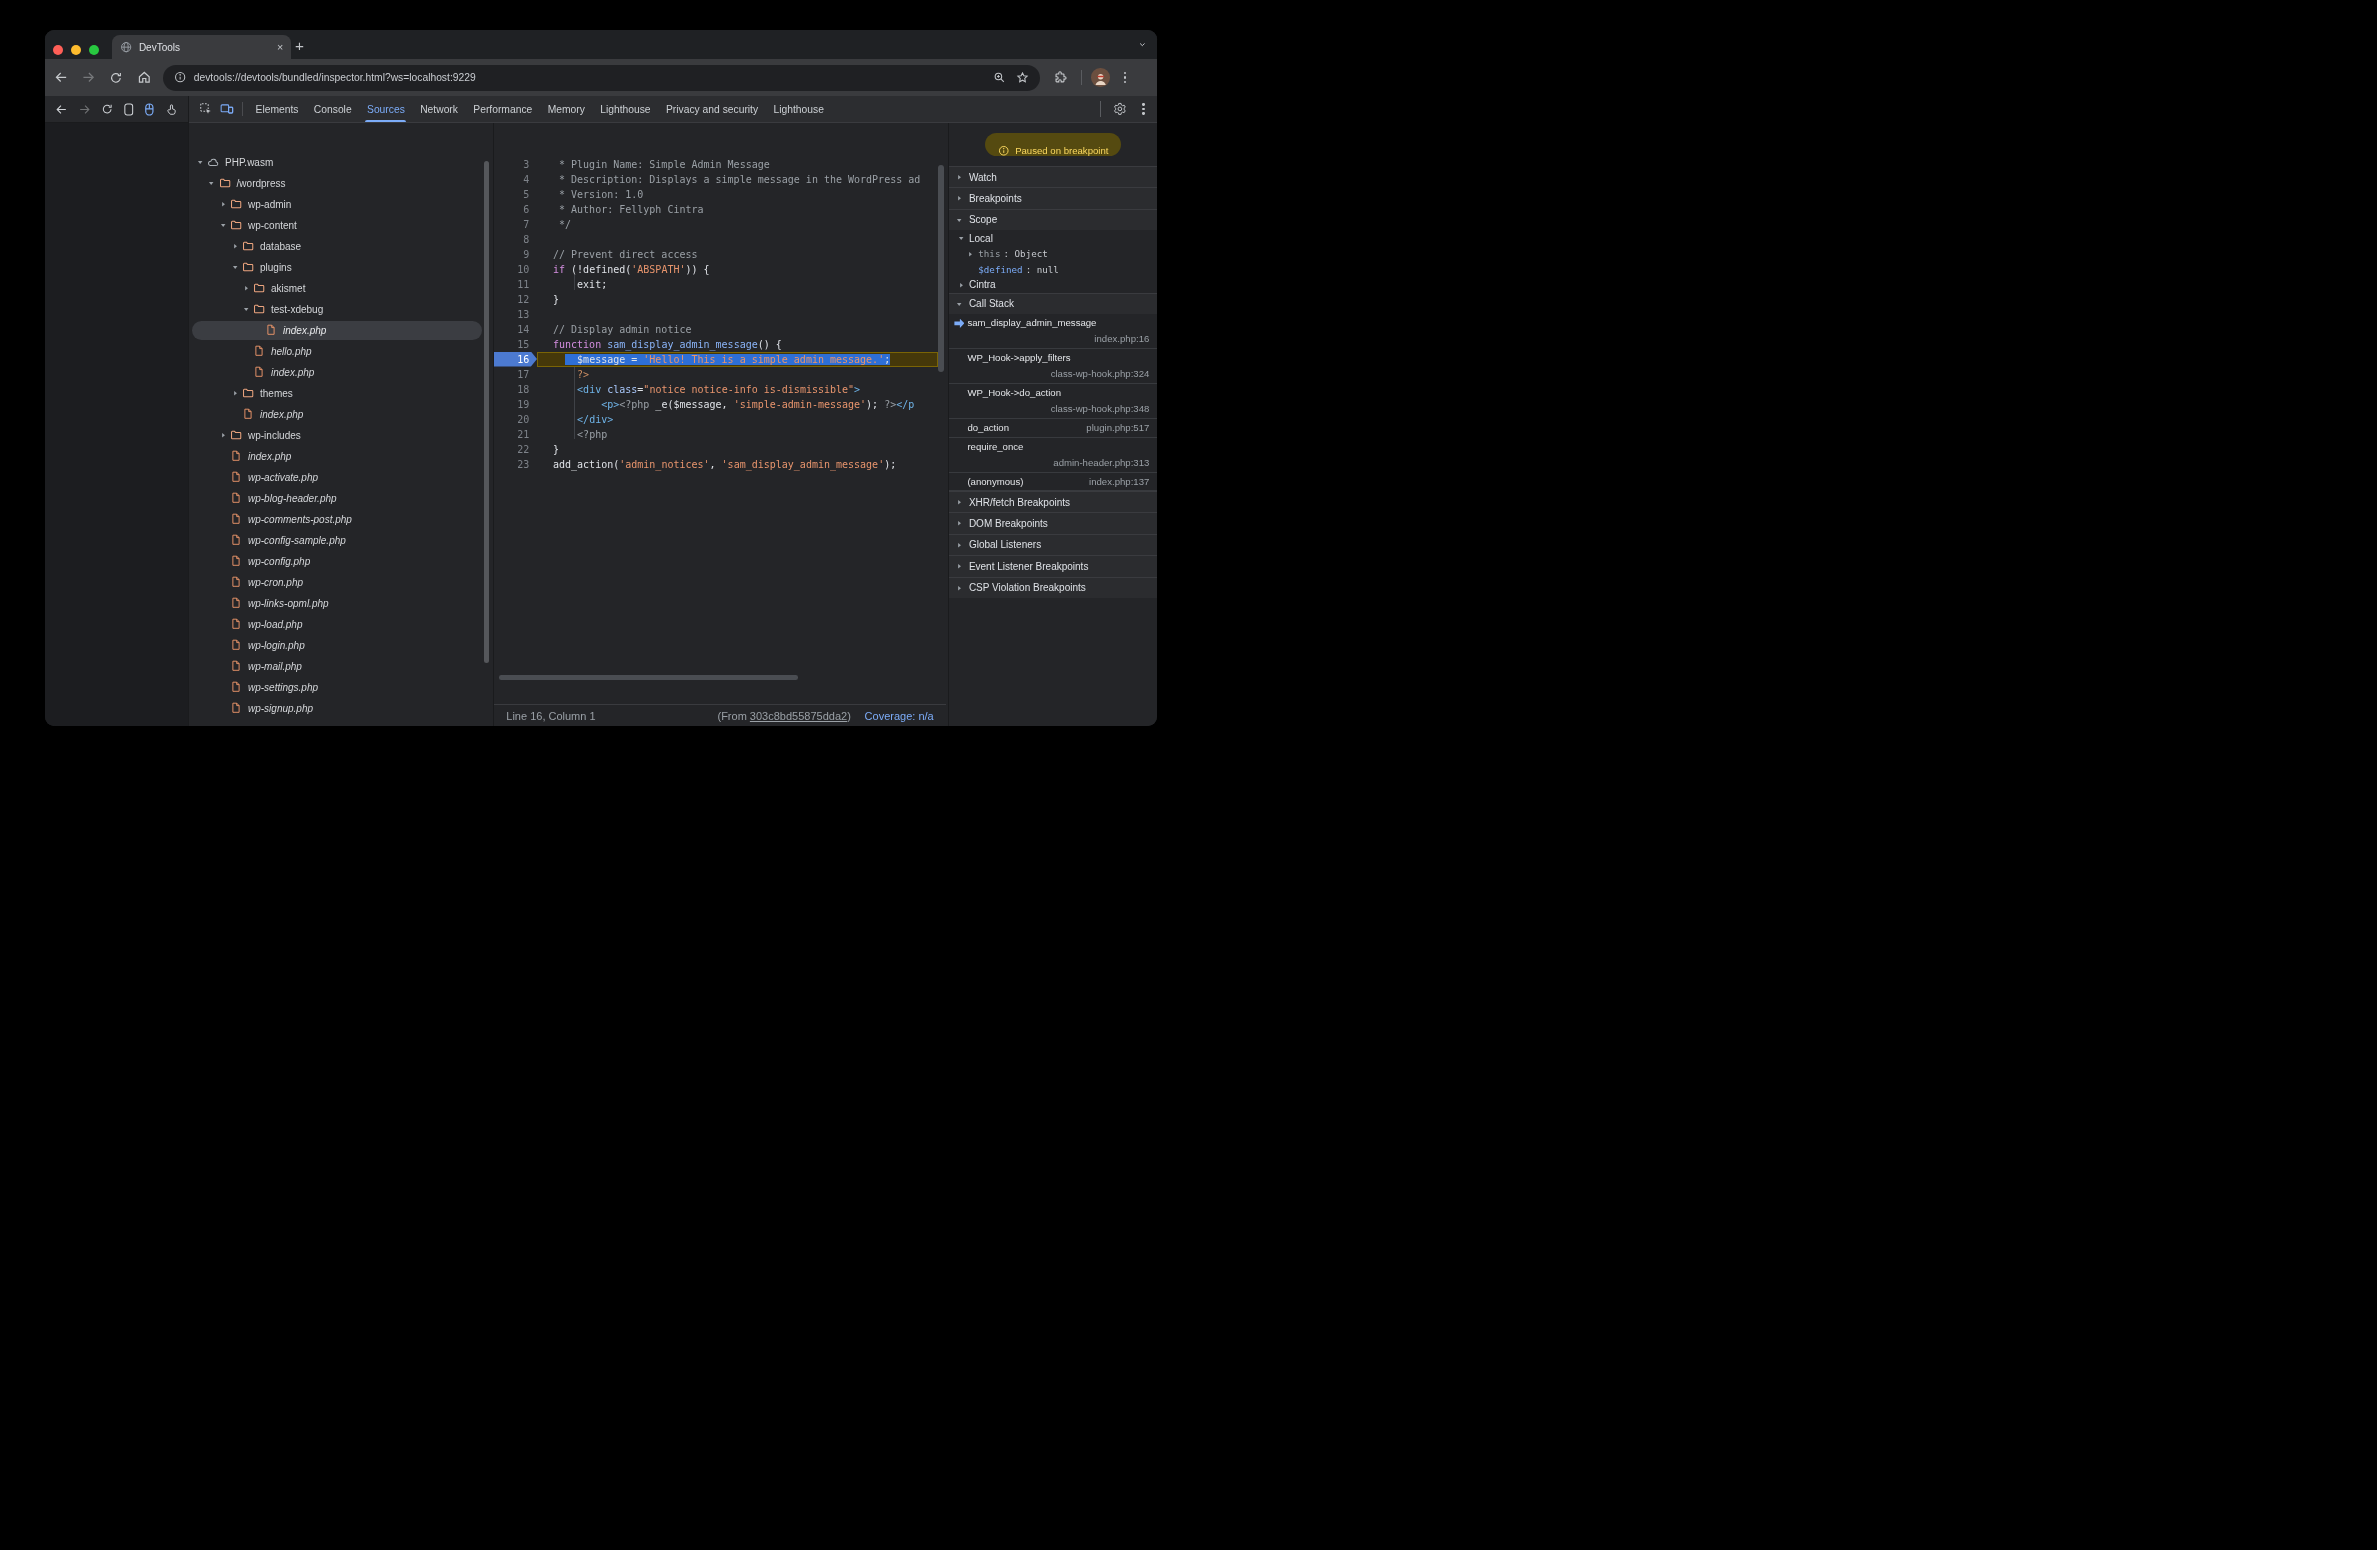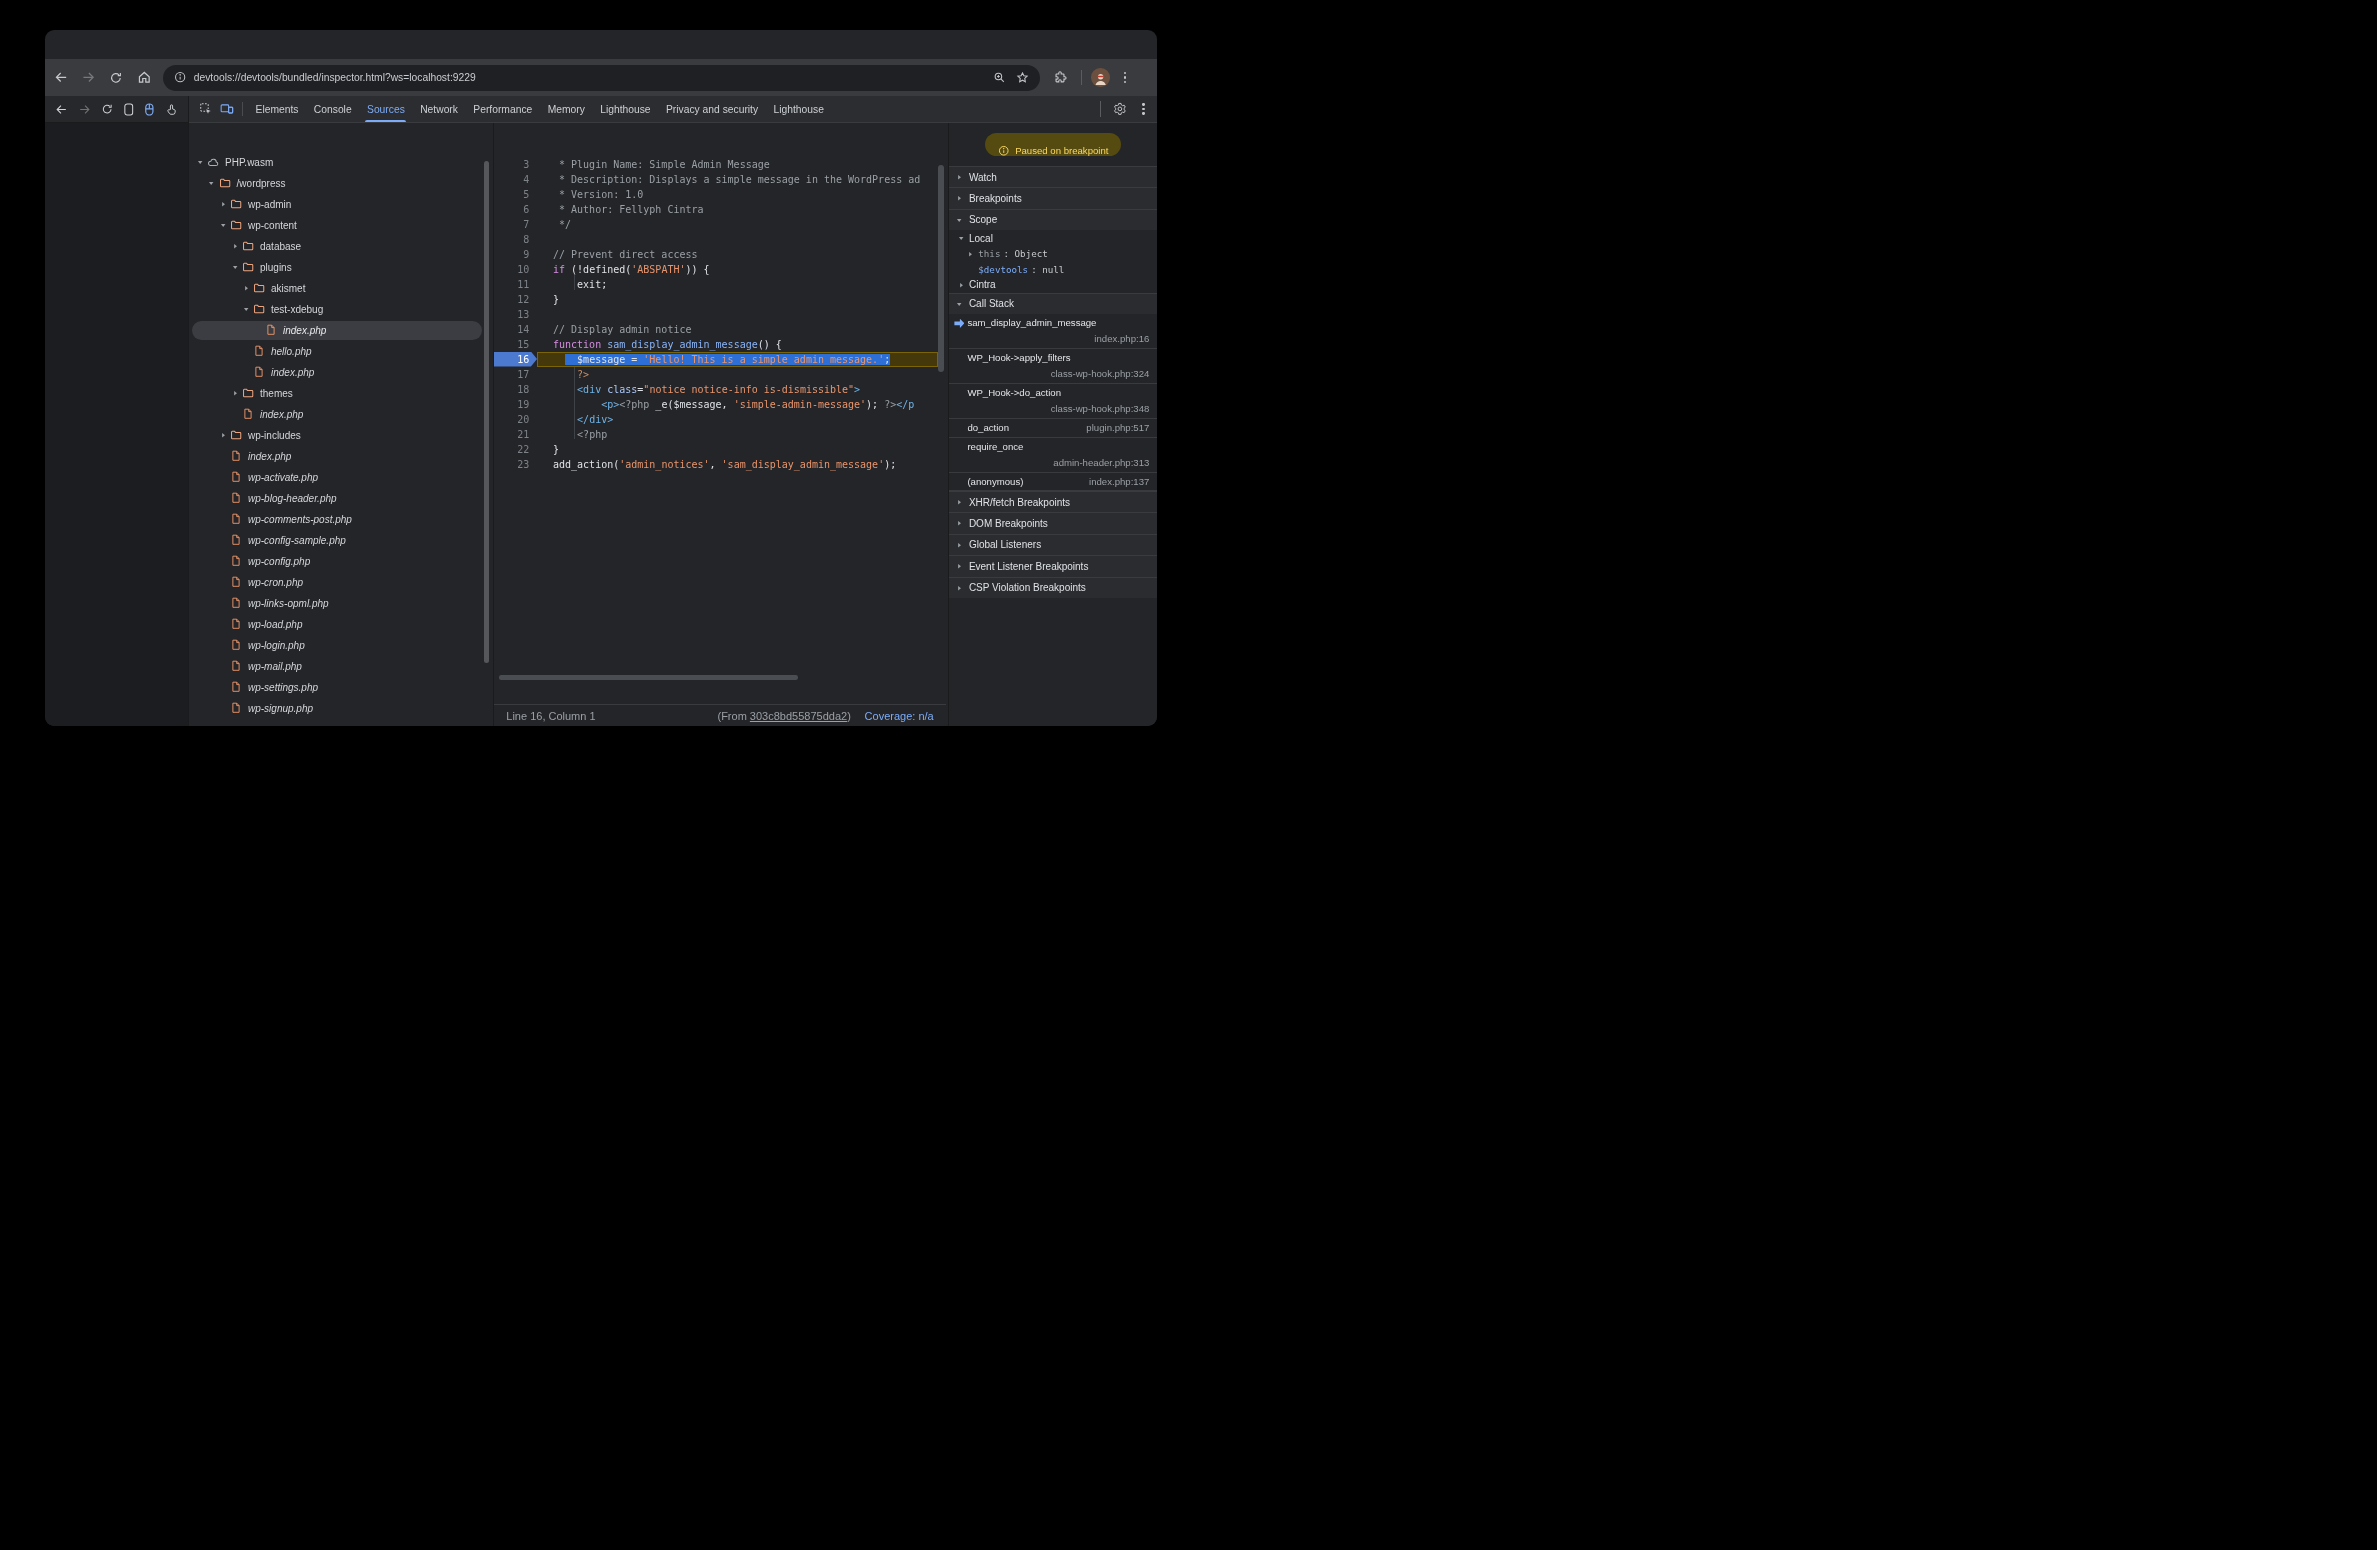--- a/index.html
+++ b/index.html
@@ -141,20 +141,44 @@
   .frame .loc { position:absolute; right:7.7px; color:#9aa0a6; }
   .frame .arrow { position:absolute; left:5.4px; top:4.6px; width:10px; height:9.2px; background:#7cacf8;
     clip-path:polygon(0 30%, 55% 30%, 55% 0, 100% 50%, 55% 100%, 55% 70%, 0 70%); }
   svg { display:block; }
 </style>
 </head>
 <body>
 
 <div id="window">
 
+  <div class="tabstrip">
+    <div class="traffic">
+      <span style="background:#ff5f57"></span>
+      <span style="background:#febc2e"></span>
+      <span style="background:#28c840"></span>
+    </div>
+    <div class="btab">
+      <span class="ico">
+        <svg width="12.3" height="12.3" viewBox="0 0 24 24" fill="none" stroke="#9aa0a6" stroke-width="1.8">
+          <circle cx="12" cy="12" r="9"></circle>
+            <ellipse cx="12" cy="12" rx="4" ry="9"></ellipse>
+            <line x1="3" y1="12" x2="21" y2="12"></line>
+          </svg>
+      </span>
+      <span class="ttl">DevTools</span>
+      <span class="cls">×</span>
+    </div>
+    <div class="newtab">+</div>
+    <div class="tabsearch">
+      <svg width="10.7" height="10.7" viewBox="0 0 24 24" fill="none" stroke="currentColor" stroke-width="2.2">
+          <path d="M7 10l5 5 5-5"></path>
+        </svg>
+    </div>
+  </div>
 
   <div class="urlrow">
     <span class="navic">
       <svg width="14.6" height="14.6" viewBox="0 0 24 24" fill="none" stroke="currentColor" stroke-width="2">
           <path d="M20 12H5"></path>
           <path d="M11 5l-7 7 7 7"></path>
         </svg>
       </span>
     <span class="navic dim">
       <svg width="14.6" height="14.6" viewBox="0 0 24 24" fill="none" stroke="currentColor" stroke-width="2">
@@ -773,21 +797,21 @@
           <span class="tri">
             <svg width="8.4" height="8.4" viewBox="0 0 24 24">
               <path d="M9 5.5l8 6.5-8 6.5z" fill="currentColor"></path>
             </svg>
           </span>
           <span class="scname" style="font-family: &quot;DejaVu Sans Mono&quot;, monospace; font-size: 9.2px;">this</span>
           <span class="scval" style="font-family: &quot;DejaVu Sans Mono&quot;, monospace; font-size: 9.2px;">: Object</span>
         </div>
         <div class="scoperow" style="height: 15.3px; padding-left: 17px;">
           <span class="tri"></span>
-          <span class="scvar" style="font-family: &quot;DejaVu Sans Mono&quot;, monospace; font-size: 9.2px;">$devtools</span>
+          <span class="scvar" style="font-family: &quot;DejaVu Sans Mono&quot;, monospace; font-size: 9.2px;">$defined</span>
           <span class="scval" style="font-family: &quot;DejaVu Sans Mono&quot;, monospace; font-size: 9.2px;">: null</span>
         </div>
         <div class="scoperow" style="height: 16px; padding-left: 7.7px;">
           <span class="tri">
             <svg width="8.4" height="8.4" viewBox="0 0 24 24">
               <path d="M9 5.5l8 6.5-8 6.5z" fill="currentColor"></path>
             </svg>
           </span>
           <span class="">Cintra</span>
         </div>

